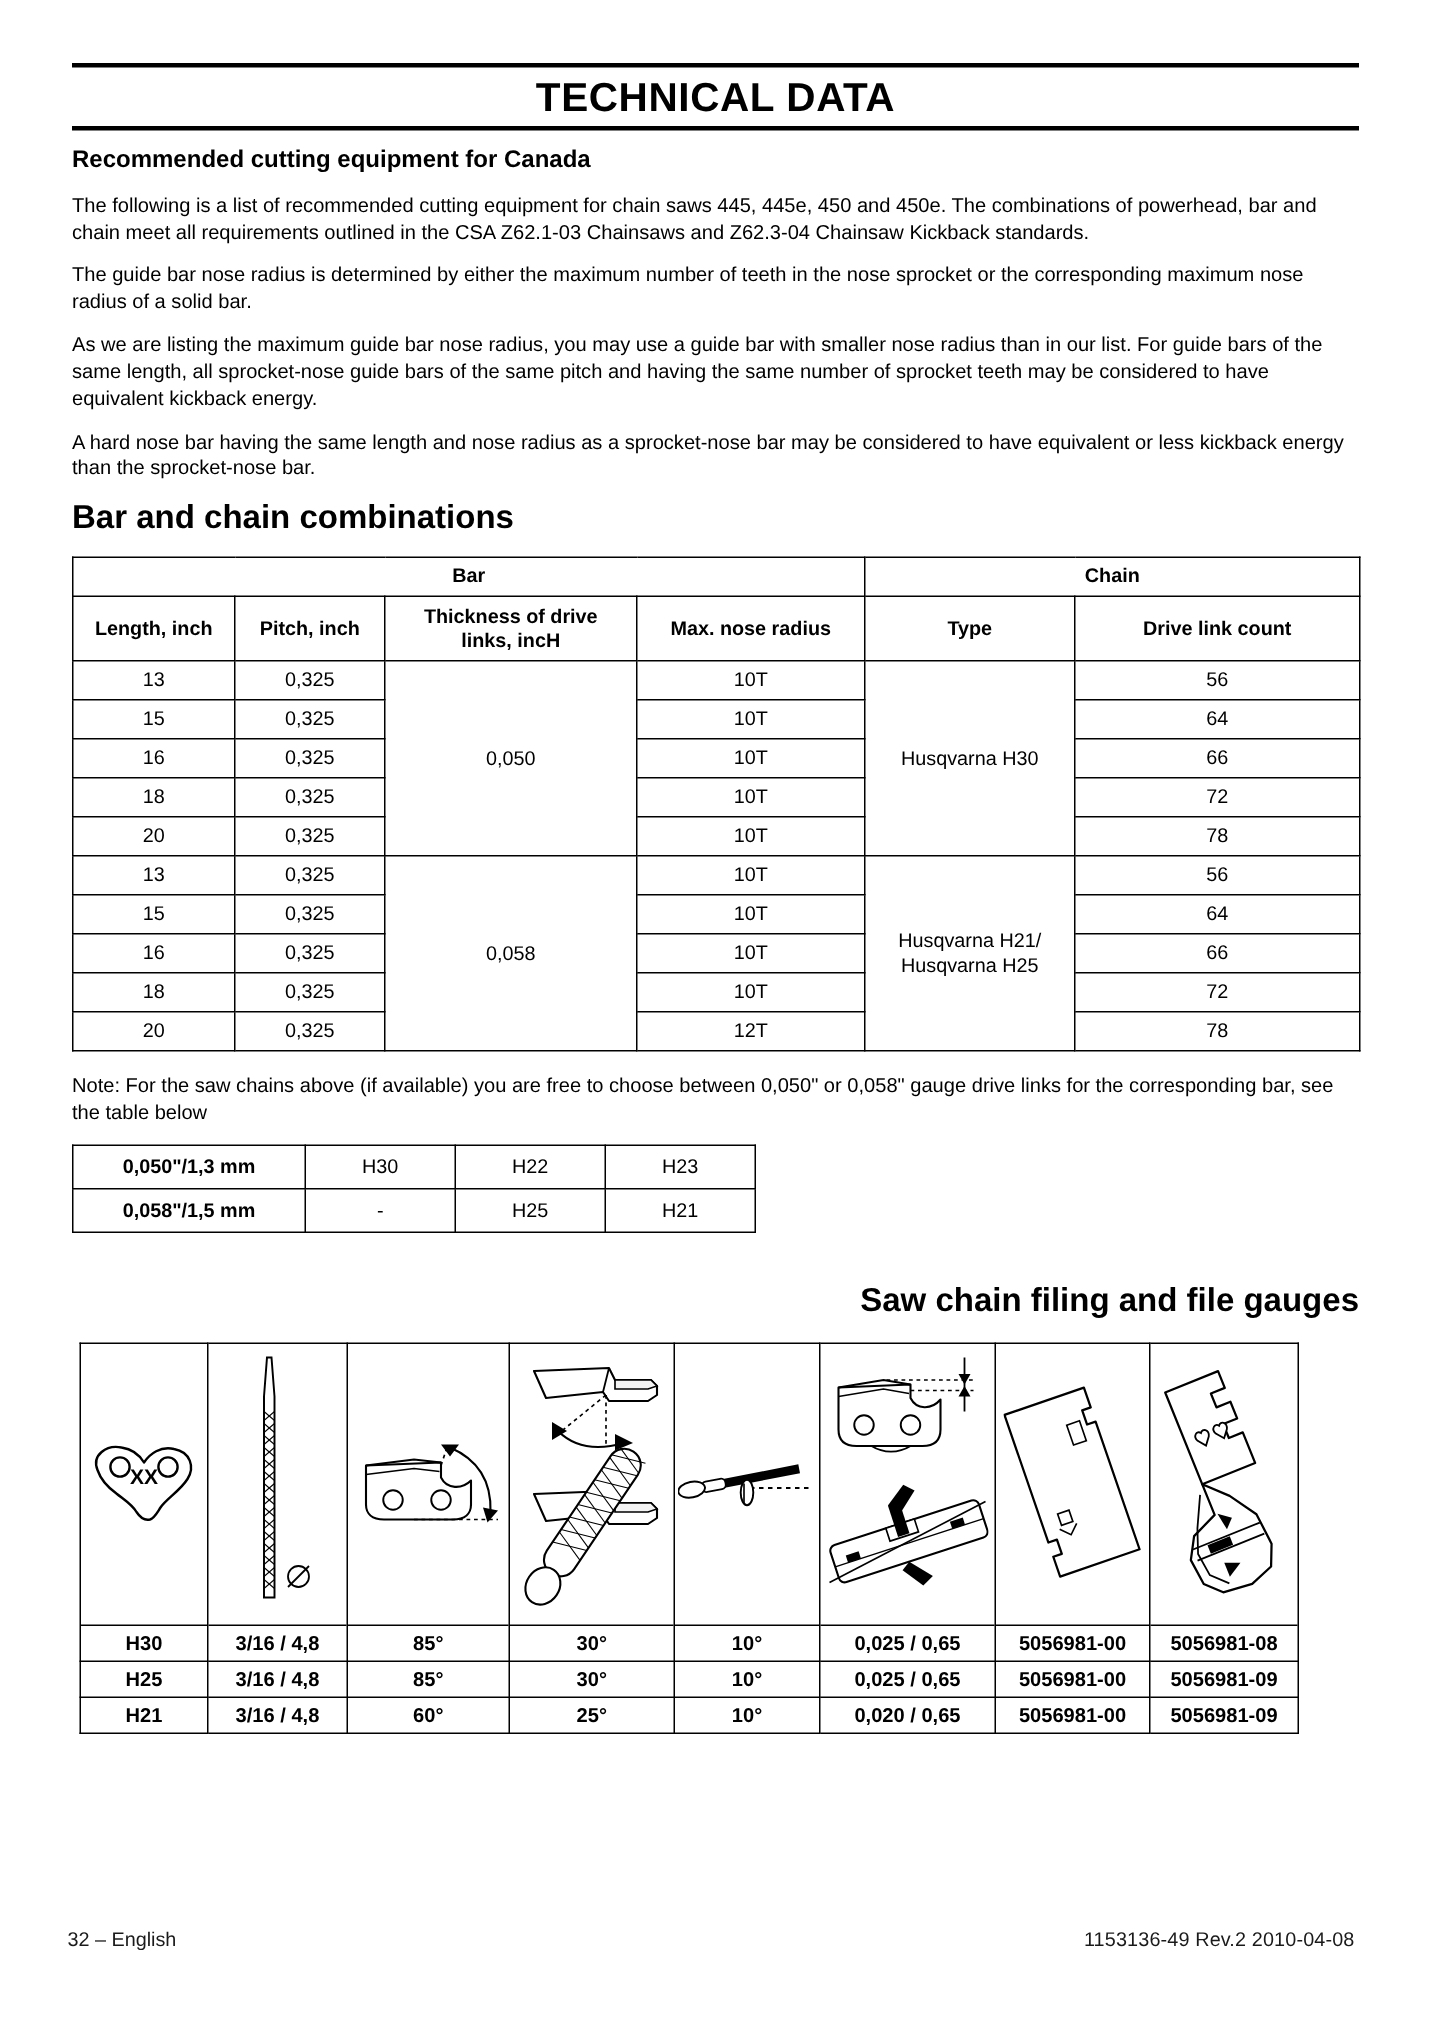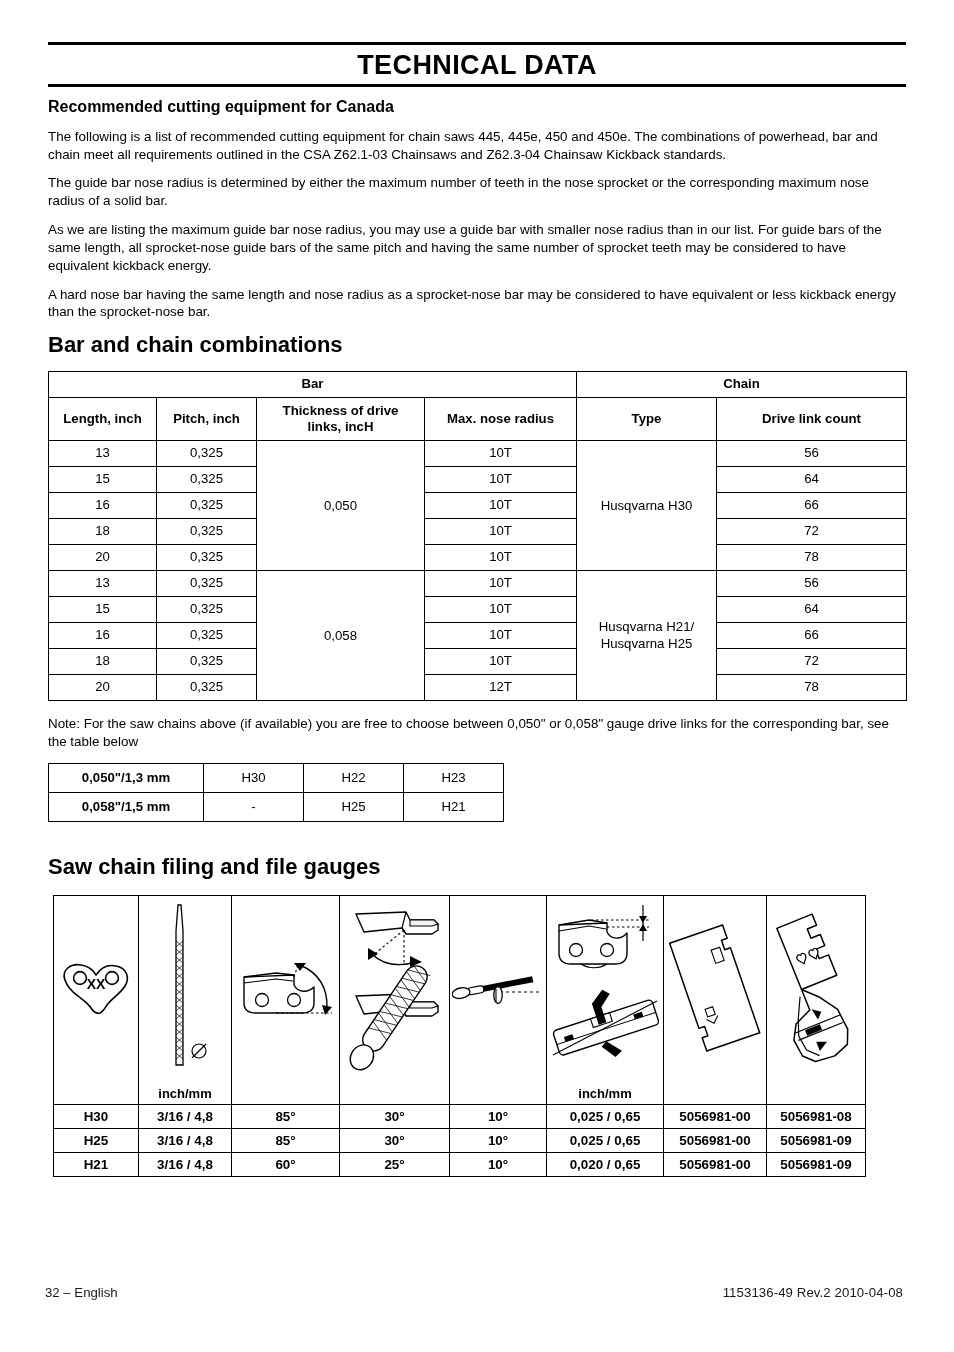--- a/index.html
+++ b/index.html
@@ -292,21 +292,21 @@
         </tr>
         <tr>
           <td class="lbl">0,058"/1,5 mm</td>
           <td>-</td>
           <td>H25</td>
           <td>H21</td>
         </tr>
       </tbody>
     </table>
 
-    <h2 class="section-h1" style="margin-top:32px;margin-bottom:16px;">Saw chain filing and file gauges</h2>
+    <h2 class="section-h1" style="margin-top:32px;margin-bottom:16px;text-align:right;">Saw chain filing and file gauges</h2>
 
     <table id="filing-table">
       <colgroup>
         <col style="width:85px">
         <col style="width:93px">
         <col style="width:108px">
         <col style="width:110px">
         <col style="width:97px">
         <col style="width:117px">
         <col style="width:103px">
@@ -510,30 +510,20 @@
                   <line x1="12" y1="124" x2="60" y2="124" stroke="#000" stroke-width="1.2"></line>
                   <rect x="22" y="117" width="16" height="6" fill="#000"></rect>
                   <polygon points="36,100 44,106 38,112" fill="#000"></polygon>
                   <polygon points="28,132 38,136 28,142" fill="#000"></polygon>
                 </g>
               </svg>
             </div>
           </td>
         </tr>
 
-        <tr class="unit-row">
-          <td></td>
-          <td>inch/mm</td>
-          <td></td>
-          <td></td>
-          <td></td>
-          <td>inch/mm</td>
-          <td></td>
-          <td></td>
-        </tr>
 
         <tr class="data-row">
           <td>H30</td>
           <td>3/16 / 4,8</td>
           <td>85°</td>
           <td>30°</td>
           <td>10°</td>
           <td>0,025 / 0,65</td>
           <td>5056981-00</td>
           <td>5056981-08</td>

